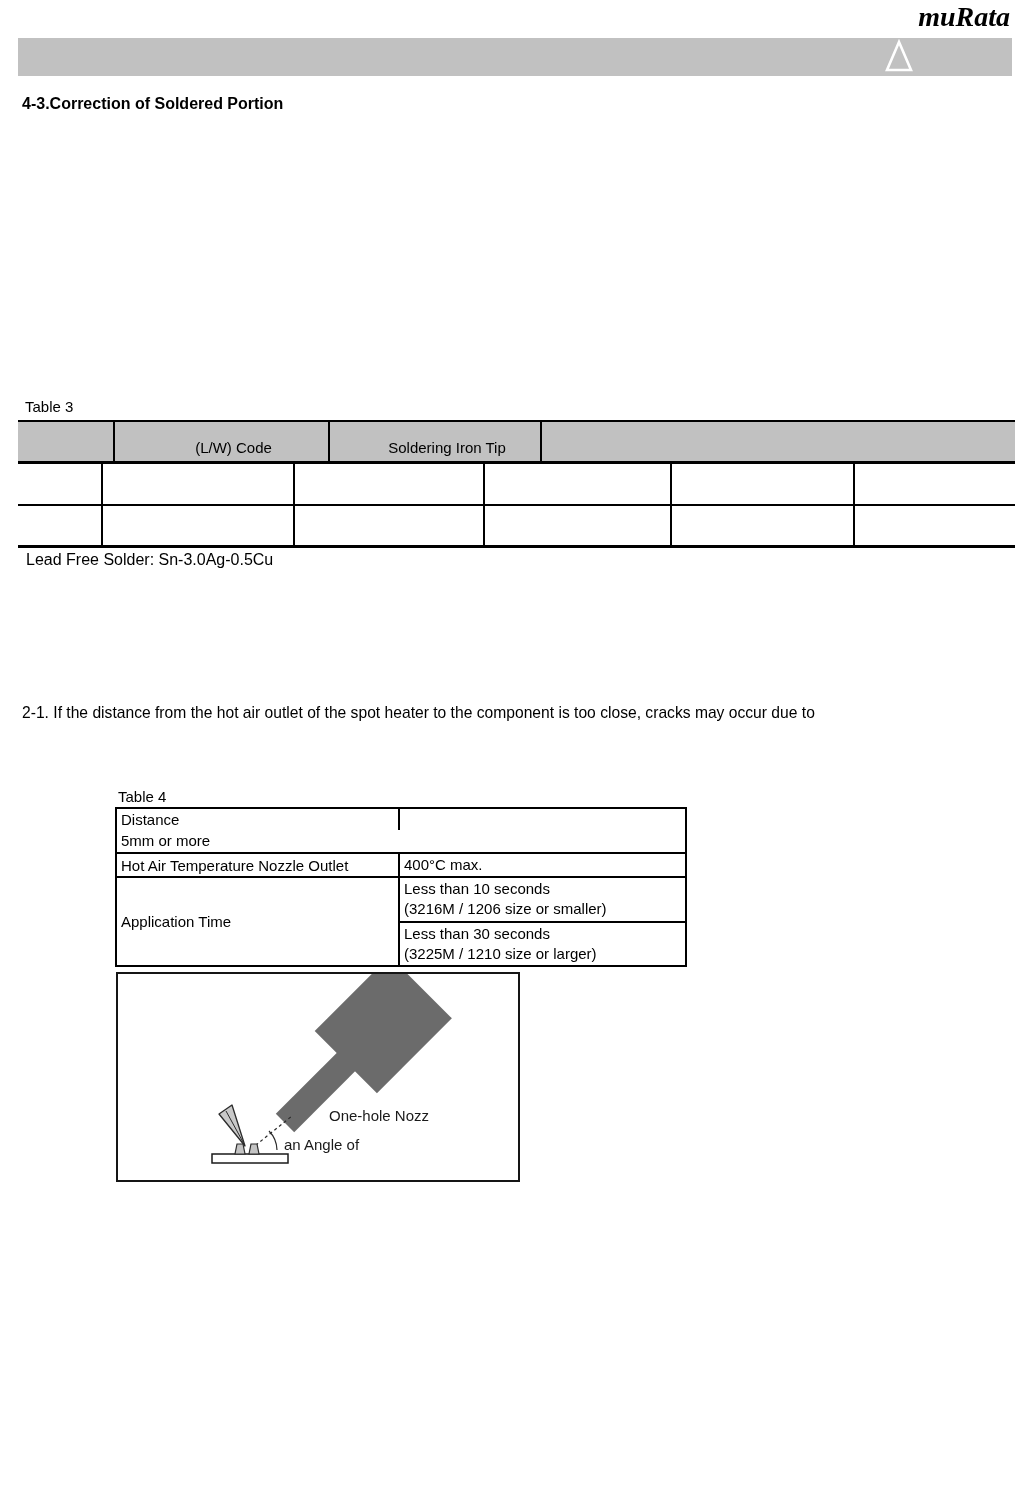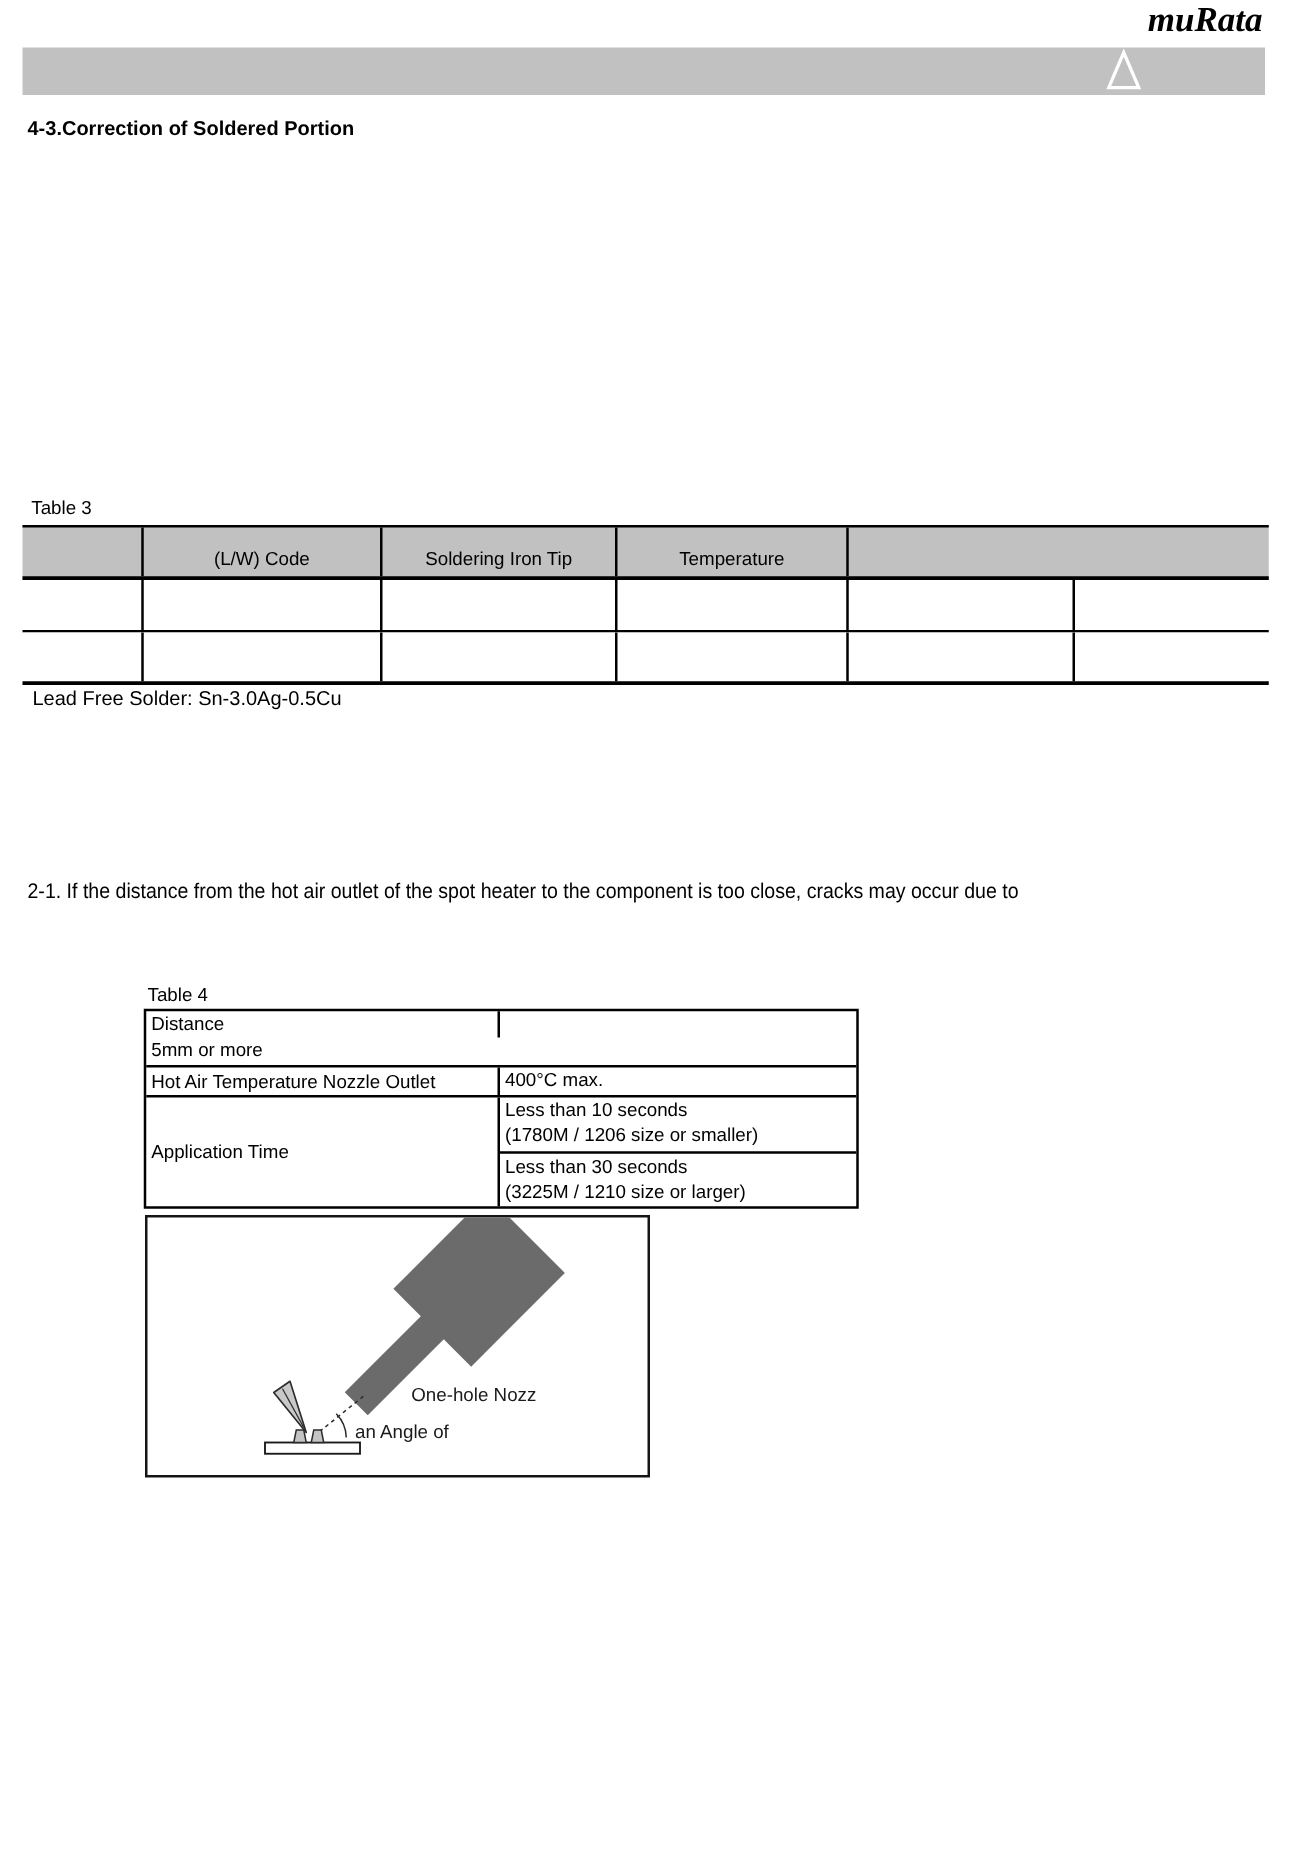--- a/index.html
+++ b/index.html
@@ -10,21 +10,21 @@
           font-weight:bold; font-style:italic; font-size:28px; letter-spacing:0px; }
 
   .topbar { position:absolute; left:18px; top:38px; width:994px; height:38px; background:#c1c1c1; }
   .tri { position:absolute; left:884px; top:39px; }
 
   .heading { position:absolute; left:22px; top:95px; font-size:16px; font-weight:bold;
              text-decoration-thickness:2px; text-underline-offset:3px; }
 
   .t3-label { position:absolute; left:25px; top:398px; font-size:15px; }
   .t3 { position:absolute; left:18px; top:420px; width:997px; font-size:15px; }
-  .t3 .row { display:flex; }
+  .t3 .row { display:flex;gap:24px; }
   .t3 .hrow { background:#c1c1c1; border-top:2px solid #000; border-bottom:3px solid #000; height:44px; }
   .t3 .brow1 { height:42px; border-bottom:2px solid #000; background:#fff; }
   .t3 .brow2 { height:42px; border-bottom:3px solid #000; background:#fff; }
   .t3 .c { border-right:2px solid #000; display:flex; align-items:flex-end; justify-content:center;
            padding-bottom:5px; }
   .t3 .c:last-child { border-right:none; }
   .t3 .c1{width:97px}.t3 .c2{width:191px}.t3 .c3{width:188px}
   .t3 .c4{width:185px}.t3 .c5{width:181px}.t3 .c6{width:155px}
 
   .t3-foot { position:absolute; left:26px; top:551px; font-size:16px;text-align:right; }
@@ -63,21 +63,20 @@
   </svg>
 
   <div class="heading">4-3.Correction of Soldered Portion</div>
 
   <div class="t3-label">Table 3</div>
   <div class="t3">
     <div class="row hrow">
       <div class="c c1"></div>
       <div class="c c2">(L/W)  Code</div>
       <div class="c c3">Soldering Iron Tip</div>
-      <div class="c c4">Temperature</div>
       <div class="c c6"></div>
     </div>
     <div class="row brow1">
       <div class="c c1"></div>
       <div class="c c2"></div>
       <div class="c c3"></div>
       <div class="c c4"></div>
       <div class="c c5"></div>
       <div class="c c6"></div>
     </div>
@@ -102,21 +101,21 @@
     </div>
     <div class="trow simple">
       <div class="lc">Hot Air Temperature Nozzle Outlet</div>
       <div class="vc">400°C max.</div>
     </div>
     <div class="trow">
       <div class="lc">Application Time</div>
       <div class="appvals">
         <div class="sub">
           <span>Less than 10 seconds</span><br>
-          <span>(1780M / 1206 size or smaller)</span>
+          <span>(3216M / 1206 size or smaller)</span>
         </div>
         <div class="sub">
           <span>Less than 30 seconds</span><br>
           <span>(3225M / 1210 size or larger)</span>
         </div>
       </div>
     </div>
   </div>
 
   <div class="fig1">

